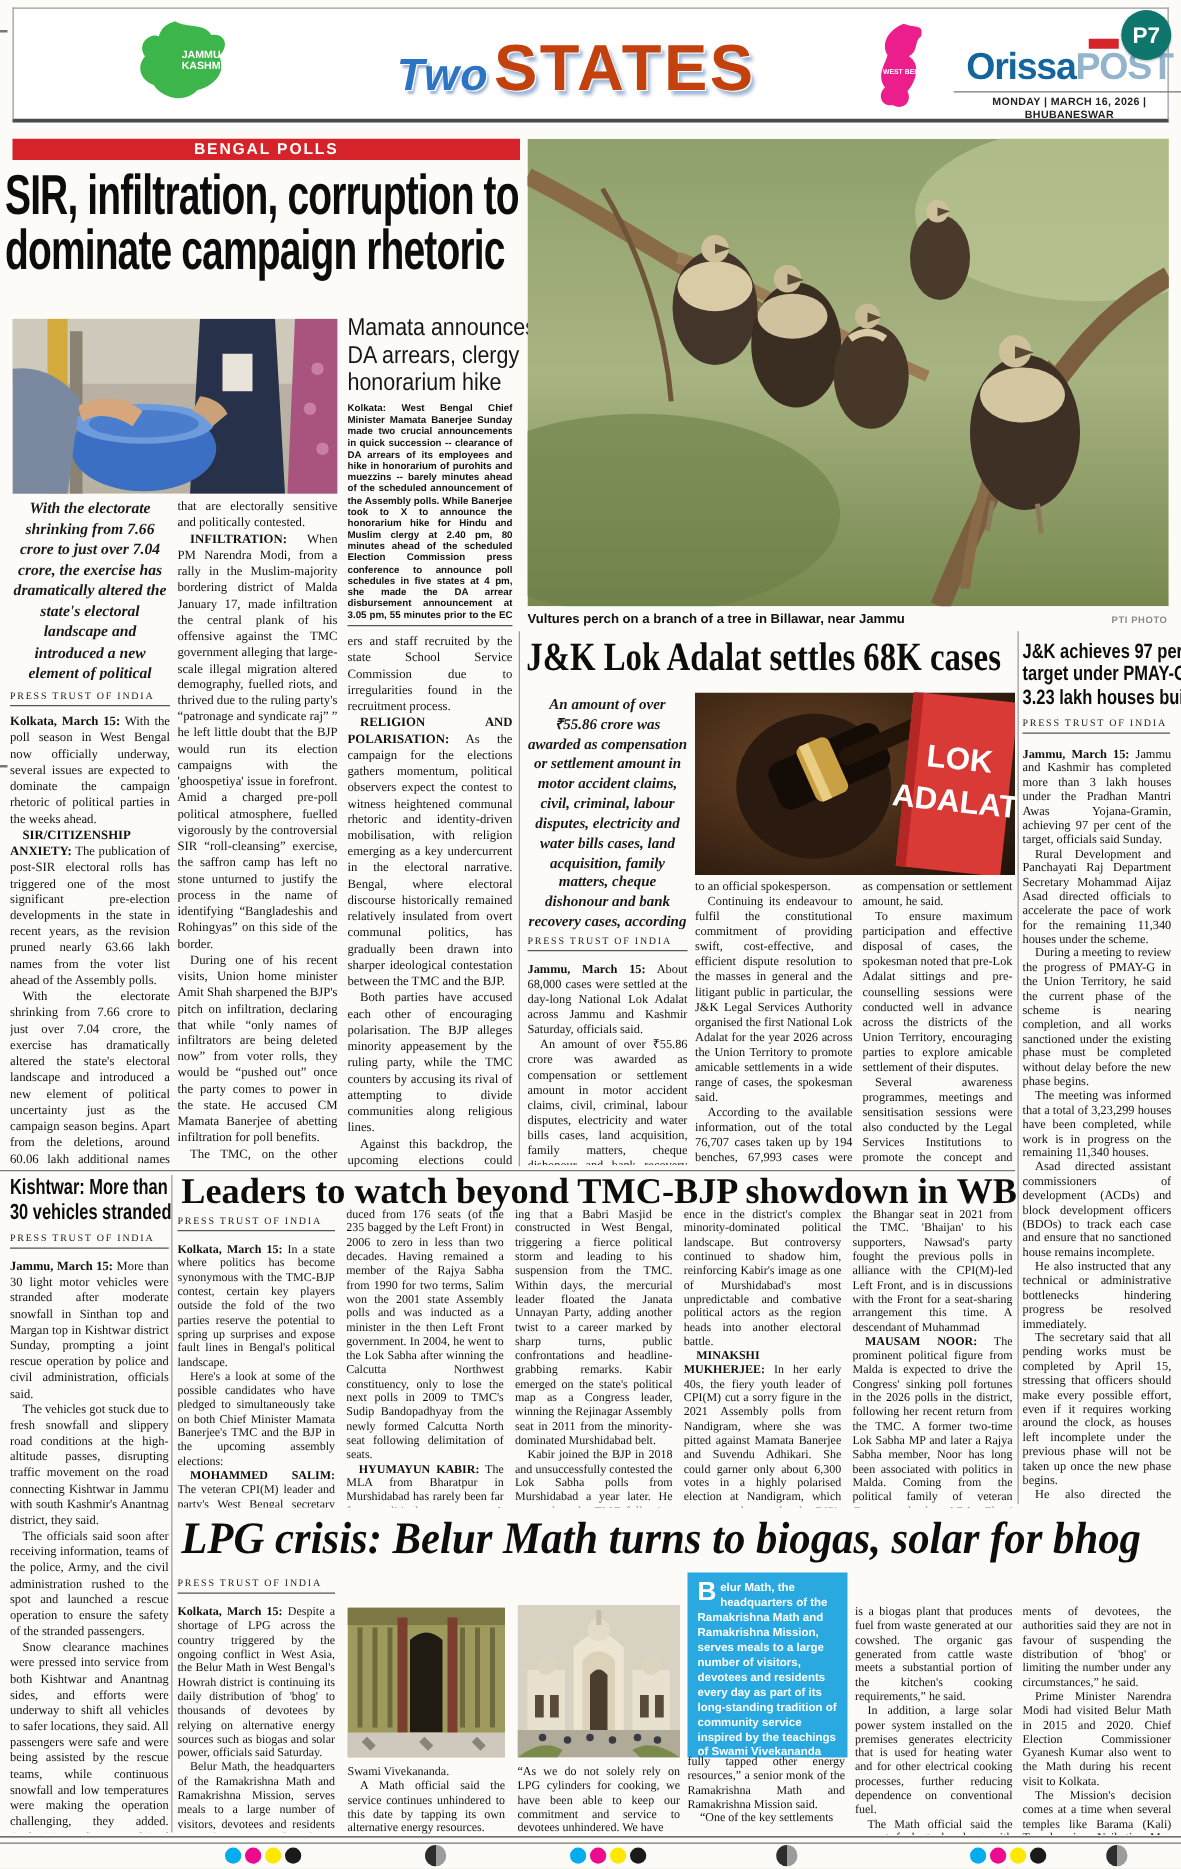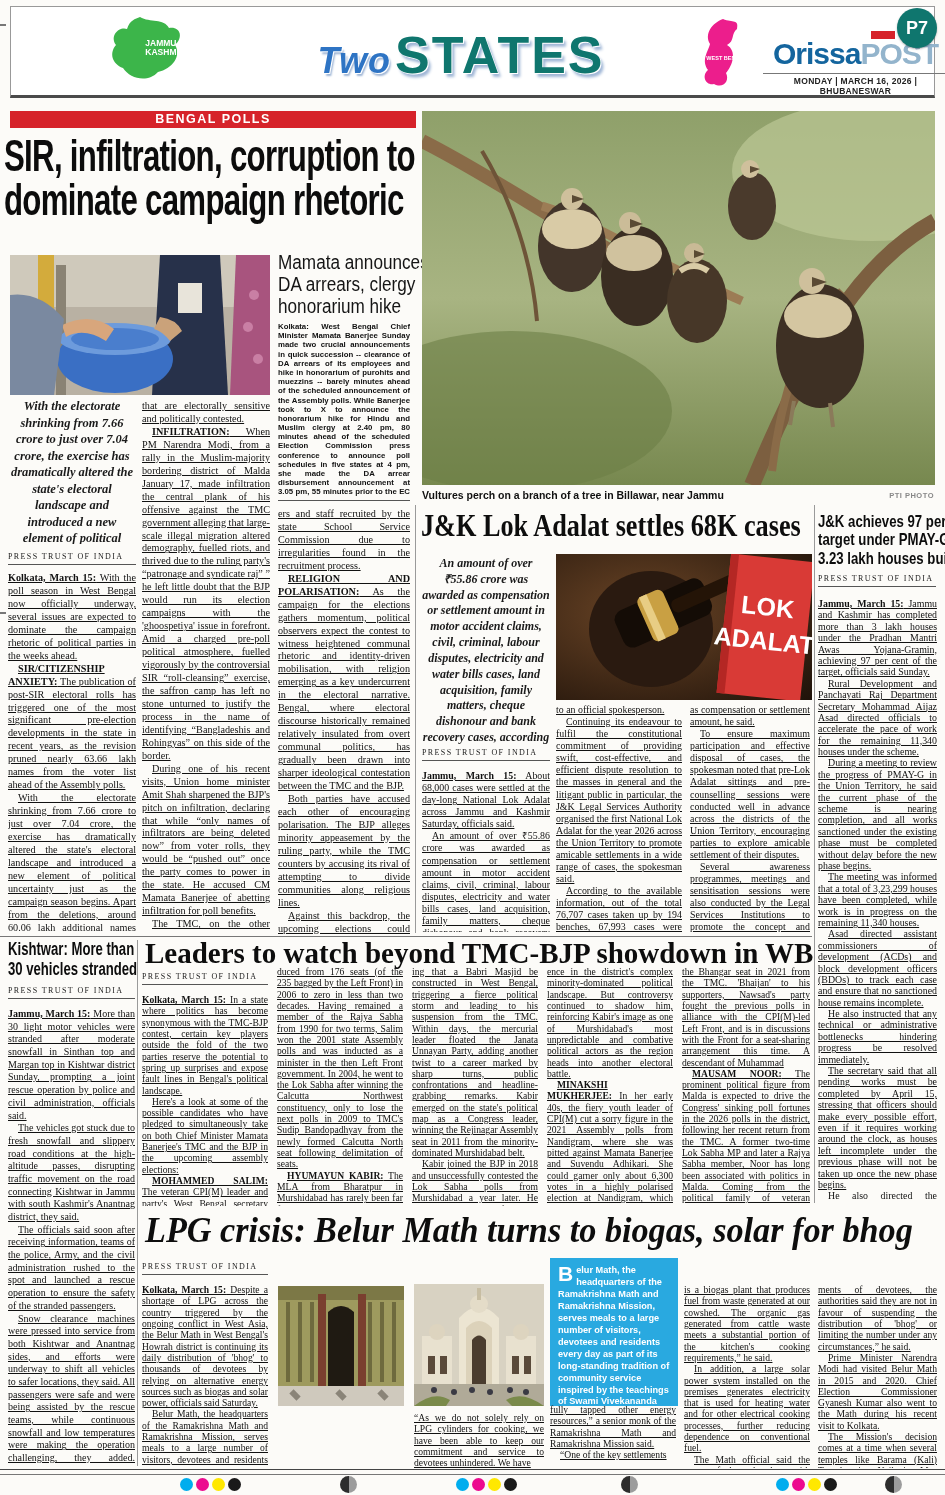--- a/index.html
+++ b/index.html
@@ -5,21 +5,21 @@
   html,body{margin:0;padding:0;background:#e8e6e0;}
   .page{position:relative;width:945px;height:1495px;background:#fcfbf8;overflow:hidden;
         font-family:"Liberation Serif",serif;color:#111;}
   .abs{position:absolute;}
   
   .masthead{position:absolute;left:10px;top:6px;width:923px;height:88px;background:#fff;
             border:1px solid #999;border-bottom:3px solid #4a4a4a;}
   .mast-title{position:absolute;left:240px;top:18px;width:420px;text-align:center;white-space:nowrap;}
   .two{font:italic 800 36px "Liberation Sans",sans-serif;color:#2e74c4;letter-spacing:1px;
        text-shadow:1px 1px 0 #fff,2px 3px 2px #9fb6d6;}
-  .states{font:800 52px "Liberation Sans",sans-serif;color:#0f766e;letter-spacing:2px;
+  .states{font:800 52px "Liberation Sans",sans-serif;color:#c2410c;letter-spacing:2px;
        text-shadow:1px 1px 0 #fff,3px 4px 3px #9fb6d6;}
   .map-label{position:absolute;color:#fff;font:700 8.5px/1.1 "Liberation Sans",sans-serif;text-align:right;}
   .p7{position:absolute;left:897px;top:8px;width:40px;height:40px;border-radius:50%;background:#0f766e;
       color:#fff;font:800 18px/40px "Liberation Sans",sans-serif;text-align:center;box-shadow:0 1px 2px rgba(0,0,0,.3);}
   .oplogo{position:absolute;left:762px;top:30px;width:170px;text-align:left;white-space:nowrap;
           font:800 30px "Liberation Sans",sans-serif;letter-spacing:-1px;}
   .oplogo .o1{color:#14659e;} .oplogo .o2{color:#93b4cc;}
   .optag{position:absolute;left:860px;top:24px;width:24px;height:8px;background:#d6232a;}
   .opdate{position:absolute;left:752px;top:66px;width:185px;border-top:1px solid #777;padding-top:2px;
           font:700 8.5px "Liberation Sans",sans-serif;color:#222;text-align:center;letter-spacing:.3px;}
@@ -30,21 +30,21 @@
   
   .banner{position:absolute;left:10px;top:111px;width:406px;height:17px;background:#d6232a;color:#fff;
           font:800 12.5px/17px "Liberation Sans",sans-serif;text-align:center;letter-spacing:1.5px;}
   .mainhead{position:absolute;left:4px;top:134px;width:600px;transform:scaleX(.693);transform-origin:0 0;
             font:800 45px/0.97 "Liberation Sans",sans-serif;color:#0c0c0c;letter-spacing:-1px;}
   .mainhead p{margin:0;white-space:nowrap;}
   .sanshead p{margin:0;white-space:nowrap;}
   .pti{font:400 8px "Liberation Serif",serif;letter-spacing:1.4px;color:#222;border-bottom:1px solid #555;
        padding-bottom:3px;}
   .copy{font:10.2px/1.27 "Liberation Serif",serif;text-align:justify;overflow:hidden;}
-  .copy p{margin:0;text-decoration:underline;}
+  .copy p{margin:0;}
   .copy p + p{text-indent:10px;}
   .deck{font:italic 700 12.5px/1.32 "Liberation Serif",serif;text-align:center;color:#1a1a1a;overflow:hidden;}
   .caption{font:700 10.5px "Liberation Sans",sans-serif;color:#111;}
   .credit{font:700 7.5px "Liberation Sans",sans-serif;color:#888;letter-spacing:.5px;}
   .serifhead{font:700 30px/1.05 "Liberation Serif",serif;color:#0d0d0d;white-space:nowrap;}
   .bluebox{background:#29a9e0;padding:7px 8px;overflow:hidden;}
   .bluebox p{margin:0 0 8px;font:700 9.2px/1.3 "Liberation Sans",sans-serif;color:#fff;text-align:left;}
   .bluebox p::first-letter{font-size:21px;float:left;line-height:.8;margin:1px 3px 0 0;}
   .regdots{position:absolute;display:flex;gap:3px;}
   .regdots i{width:13px;height:13px;border-radius:50%;display:block;}
@@ -303,20 +303,24 @@
     <rect x="40" y="8" width="8" height="96" fill="#7a3f2f"></rect>
       <rect x="80" y="8" width="8" height="96" fill="#7a3f2f"></rect>
     <path d="M50,100 V26 q13,-12 26,0 V100 Z" fill="#1f1a12"></path>
     <rect x="0" y="100" width="126" height="20" fill="#cfc9bd"></rect>
     <g fill="#8a8478">
         <rect x="12" y="106" width="10" height="6" transform="rotate(45 17 109)"></rect>
         <rect x="58" y="106" width="10" height="6" transform="rotate(45 63 109)"></rect>
         <rect x="100" y="106" width="10" height="6" transform="rotate(45 105 109)"></rect>
       </g>
   </svg>
+  <div class="abs copy" style="left:278px;top:1412px;width:126px;height:56px;font-size:9.6px;line-height:1.18">
+      <p>Swami Vivekananda.</p>
+      <p>A Math official said the service continues unhindered to this date by tapping its own alternative energy resources.</p>
+    </div>
 
   <svg class="abs" style="left:414px;top:1284px" width="130" height="122" viewBox="0 0 130 122">
     <rect width="130" height="122" fill="#d8d2c2"></rect>
     <rect x="0" y="100" width="130" height="22" fill="#b0aa98"></rect>
     <path d="M45,100 V34 q20,-22 40,0 V100 Z" fill="#ece5d2"></path>
     <path d="M52,100 V44 q13,-14 26,0 V100 Z" fill="#dcd2ba"></path>
     <path d="M58,100 V56 q7,-9 14,0 V100 Z" fill="#4a3c2e"></path>
     <circle cx="65" cy="20" r="9" fill="#e4dcc8"></circle>
       <rect x="63" y="4" width="4" height="12" fill="#c7bda2"></rect>
     <g fill="#e8e1cf">

